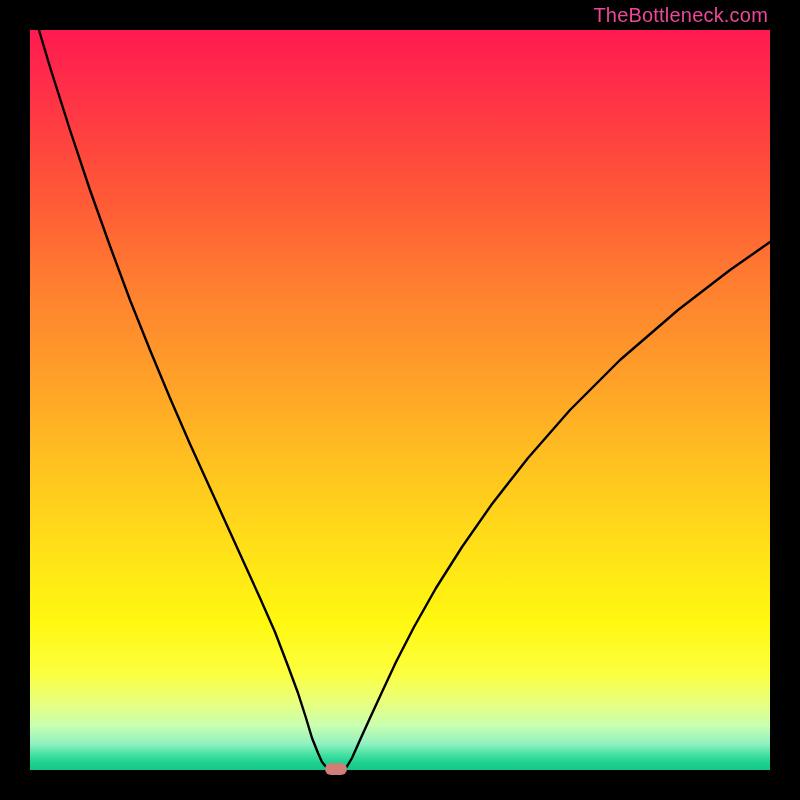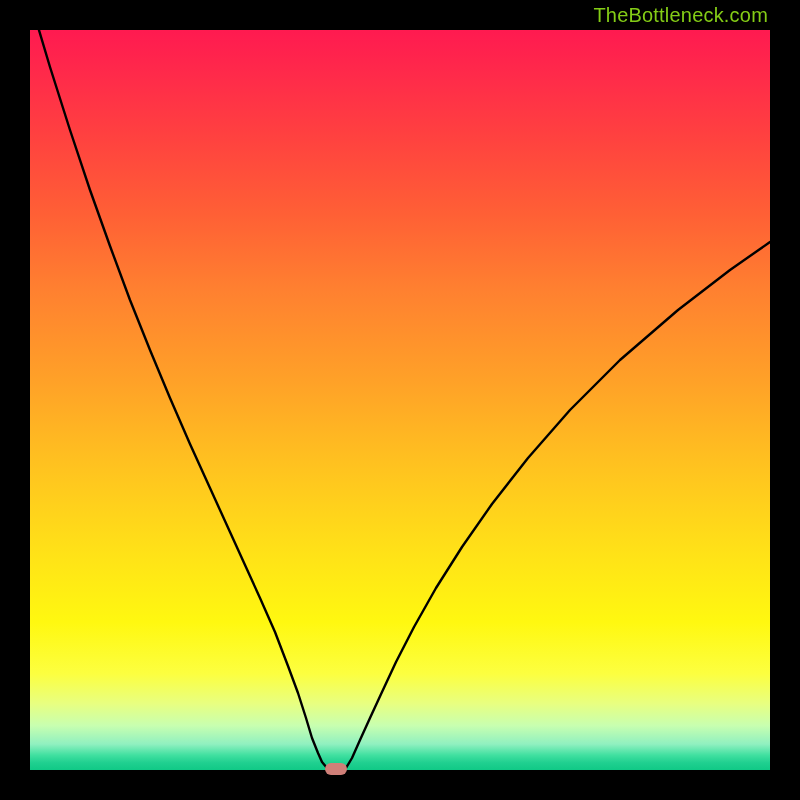--- a/index.html
+++ b/index.html
@@ -39,21 +39,21 @@
       #90f0c0 96.5%,
       #40e0a0 98%,
       #20d090 99%,
       #10c986 100%
     );
   }
   .watermark {
     position: absolute;
     top: 4px;
     right: 32px;
-    color: #84cc16;
+    color: #ec4899;
     font-size: 20px;
     font-weight: 500;
     letter-spacing: 0.2px;
     z-index: 10;
   }
   svg.curve {
     position: absolute;
     left: 0;
     top: 0;
     width: 740px;

